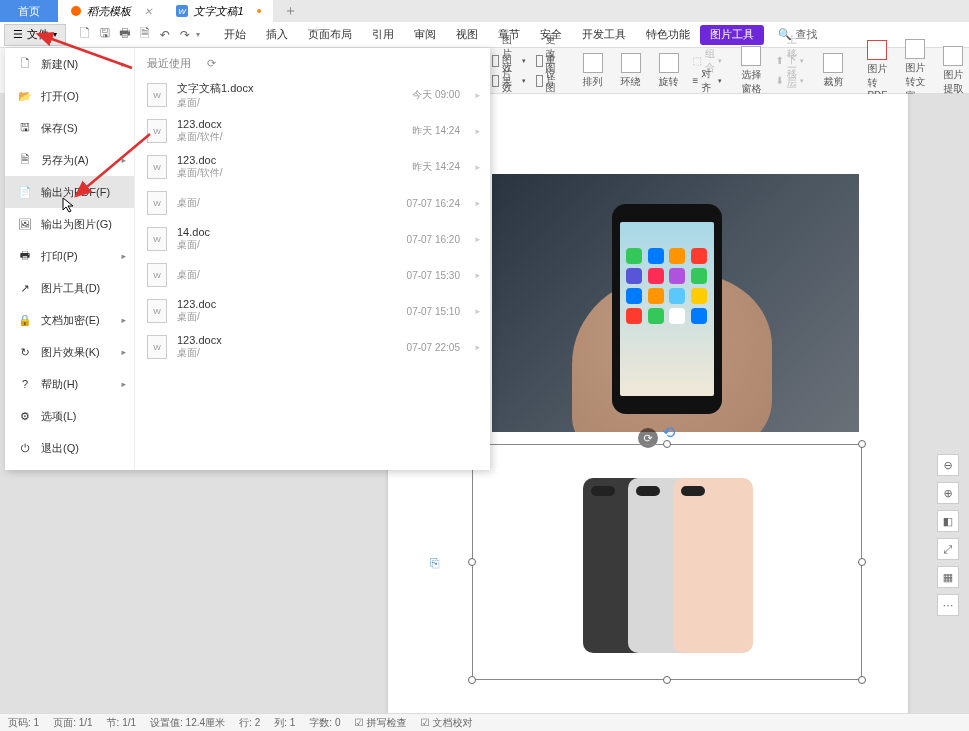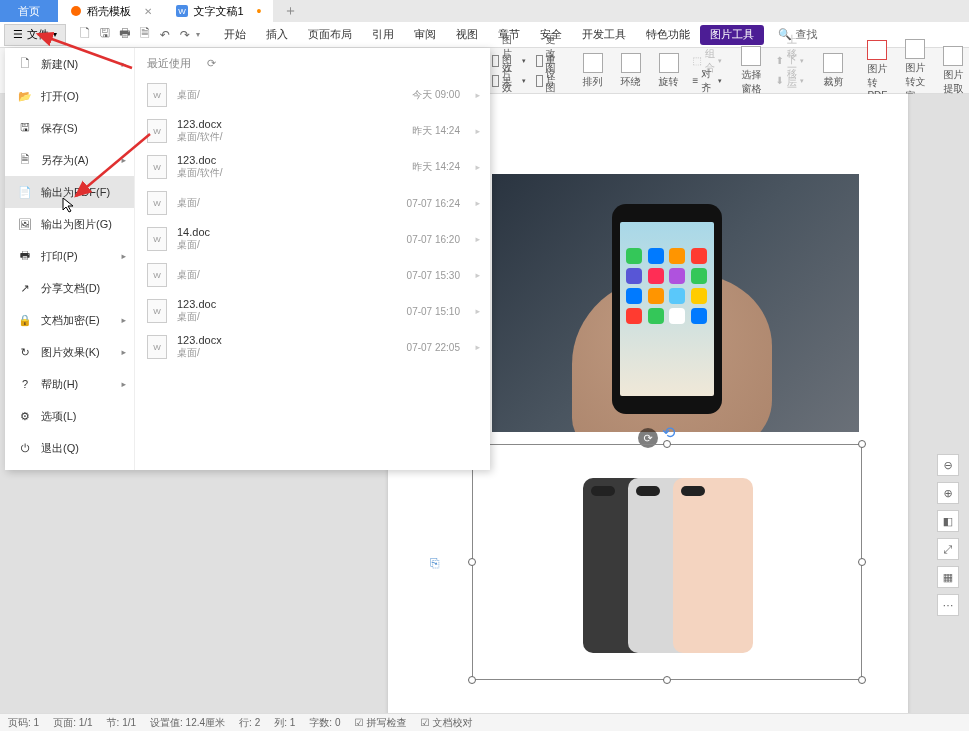--- a/index.html
+++ b/index.html
@@ -2,34 +2,34 @@
 <html><head>
 <meta charset="utf-8">
 <style>
 * { margin: 0; padding: 0; box-sizing: border-box; font-family: "Microsoft YaHei", sans-serif; }
 body { width: 969px; height: 731px; background: #f0f0f0; overflow: hidden; position: relative; }
 
 
 .tab-bar { height: 22px; background: #e8e8e8; display: flex; align-items: stretch; }
 .tab { display: flex; align-items: center; padding: 0 12px; font-size: 11px; gap: 5px; position: relative; }
 .tab.home { background: #4a8de8; color: #fff; padding: 0 18px; }
-.tab.doc { background: #fff; }
+.tab.doc { background: #fff; font-style: italic; }
 .tab .close { color: #999; font-size: 10px; margin-left: 8px; }
 .tab .dot { color: #ff8c00; font-size: 14px; margin-left: 8px; }
 .tab-add { padding: 0 10px; color: #888; font-size: 14px; display:flex; align-items:center; }
 .tab-icon { width: 12px; height: 12px; display: inline-flex; align-items: center; justify-content: center; }
 
 
 .ribbon-row { height: 26px; background: #fff; border-bottom: 1px solid #ddd; display: flex; align-items: center; }
 .file-btn { background: #e8e8e8; border: 1px solid #ccc; height: 22px; margin: 0 4px; padding: 0 8px; display: flex; align-items: center; font-size: 11px; gap: 4px; }
 .qat { display: flex; align-items: center; gap: 2px; padding: 0 6px; }
 .qat-icon { width: 18px; height: 18px; display: flex; align-items: center; justify-content: center; color: #666; font-size: 12px; }
 .ribbon-tabs { display: flex; align-items: center; gap: 0; margin-left: 8px; }
 .ribbon-tab { padding: 0 10px; font-size: 11px; color: #333; height: 26px; display: flex; align-items: center; }
-.ribbon-tab.active { background: #4c1d95; color: #fff; border-radius: 3px; height: 20px; }
+.ribbon-tab.active { background: #6d28d9; color: #fff; border-radius: 3px; height: 20px; }
 .search-area { display: flex; align-items: center; margin-left: 14px; gap: 4px; color: #666; font-size: 11px; }
 
 
 .ribbon-toolbar { height: 46px; background: #f5f5f5; border-bottom: 1px solid #ddd; display: flex; align-items: center; padding-left: 490px; gap: 6px; }
 .rb-grp { display: flex; flex-direction: column; gap: 2px; }
 .rb-btn { display: flex; align-items: center; font-size: 10px; color: #555; gap: 3px; height: 18px; padding: 0 2px; }
 .rb-btn.dim { color: #bbb; }
 .rb-big { display: flex; flex-direction: column; align-items: center; font-size: 10px; color: #555; padding: 2px 6px; gap: 2px; }
 .rb-big-icon { width: 20px; height: 20px; border: 1px solid #aaa; background: #fff; }
 .rb-sep { width: 1px; height: 36px; background: #ddd; }
@@ -334,21 +334,21 @@
         <span class="fm-icon">🖼</span>
         <span>输出为图片(G)</span>
       </div>
     <div class="fm-item">
         <span class="fm-icon">🖶</span>
         <span>打印(P)</span>
         <span class="arrow">▸</span>
       </div>
     <div class="fm-item">
         <span class="fm-icon">↗</span>
-        <span>分享文档(D)</span>
+        <span>图片工具(D)</span>
       </div>
     <div class="fm-item">
         <span class="fm-icon">🔒</span>
         <span>文档加密(E)</span>
         <span class="arrow">▸</span>
       </div>
     <div class="fm-item">
         <span class="fm-icon">↻</span>
         <span>图片效果(K)</span>
         <span class="arrow">▸</span>
@@ -369,20 +369,21 @@
   </div>
   <div class="file-menu-right">
     <div class="recent-hdr">
         <span>最近使用</span>
         <span>⟳</span>
       </div>
     <div id="recent-list">
         <div class="recent-item">
           <div class="recent-icon">W</div>
     <div class="recent-info">
+      <div class="recent-name">文字文稿1.docx</div>
       <div class="recent-path">桌面/</div>
     </div>
     <div class="recent-time">今天 09:00</div>
     <div class="recent-chev">▸</div>
         </div>
         <div class="recent-item">
           <div class="recent-icon">W</div>
     <div class="recent-info">
       <div class="recent-name">123.docx</div>
       <div class="recent-path">桌面/软件/</div>

